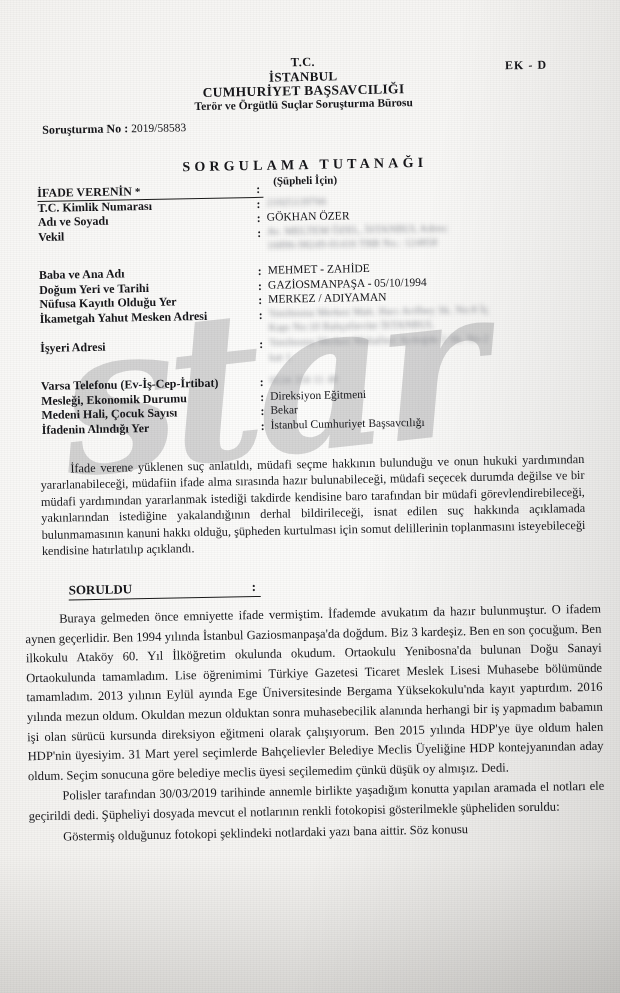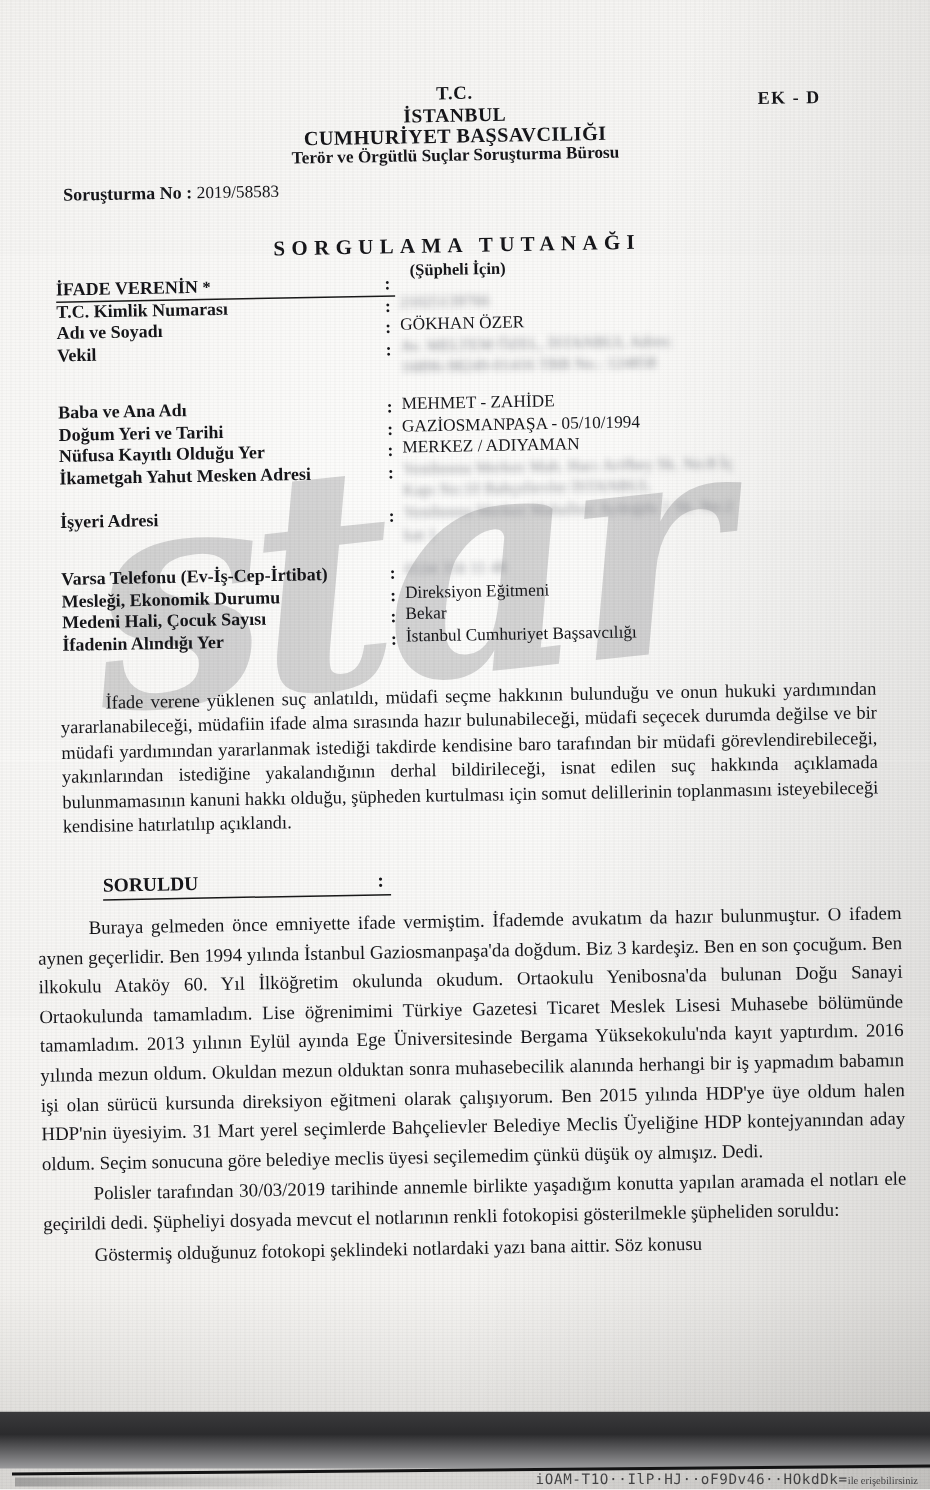--- a/index.html
+++ b/index.html
@@ -294,20 +294,14 @@
       <p>Buraya gelmeden önce emniyette ifade vermiştim. İfademde avukatım da hazır bulunmuştur. O ifadem aynen geçerlidir. Ben 1994 yılında İstanbul Gaziosmanpaşa'da doğdum. Biz 3 kardeşiz. Ben en son çocuğum. Ben ilkokulu Ataköy 60. Yıl İlköğretim okulunda okudum. Ortaokulu Yenibosna'da bulunan  Doğu Sanayi Ortaokulunda tamamladım. Lise öğrenimimi Türkiye Gazetesi Ticaret Meslek Lisesi Muhasebe bölümünde tamamladım. 2013 yılının Eylül ayında Ege Üniversitesinde Bergama Yüksekokulu'nda kayıt yaptırdım. 2016 yılında mezun oldum. Okuldan mezun olduktan sonra muhasebecilik alanında herhangi bir iş yapmadım babamın işi olan sürücü kursunda direksiyon eğitmeni olarak çalışıyorum. Ben 2015 yılında HDP'ye üye oldum halen HDP'nin üyesiyim. 31 Mart yerel seçimlerde Bahçelievler Belediye Meclis Üyeliğine HDP kontejyanından aday oldum. Seçim sonucuna göre belediye meclis üyesi seçilemedim çünkü düşük oy almışız. Dedi.</p>
       <p>Polisler tarafından 30/03/2019 tarihinde annemle birlikte yaşadığım konutta yapılan aramada el notları ele geçirildi dedi. Şüpheliyi dosyada mevcut el notlarının renkli fotokopisi gösterilmekle şüpheliden soruldu:</p>
       <p>Göstermiş olduğunuz fotokopi şeklindeki notlardaki yazı bana aittir. Söz konusu</p>
     </div>
 
   </div>
 
   <div id="grain"></div>
   <div id="vignette"></div>
 
-  <div id="footer">
-    <div id="footer-dark"></div>
-    <div id="footer-rule"></div>
-    <div id="footer-sol"></div>
-    <div id="footer-kod"><span>iOAM-T1O··IlP·HJ··oF9Dv46··HOkdDk=</span><span class="ek">ile erişebilirsiniz</span></div>
-  </div>
 
 </div>
 
 </body></html>

